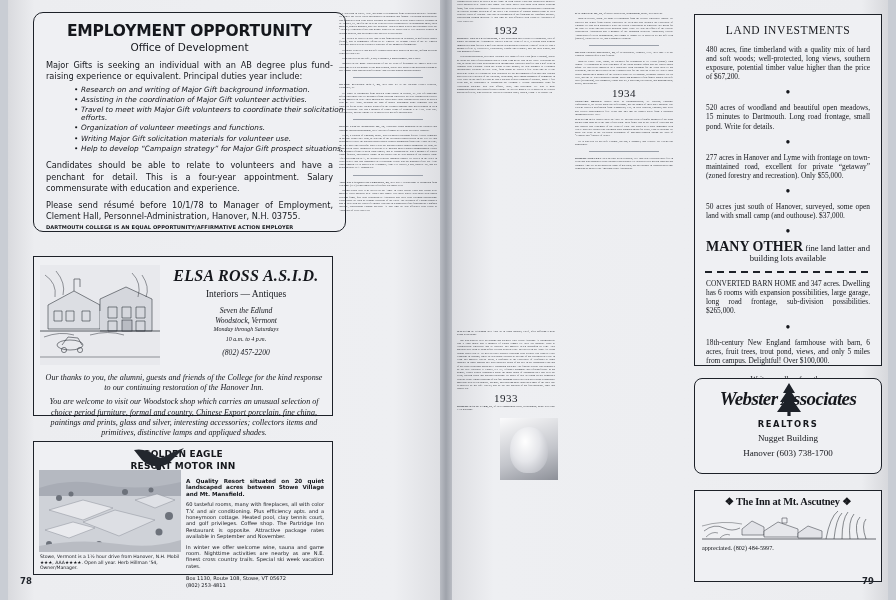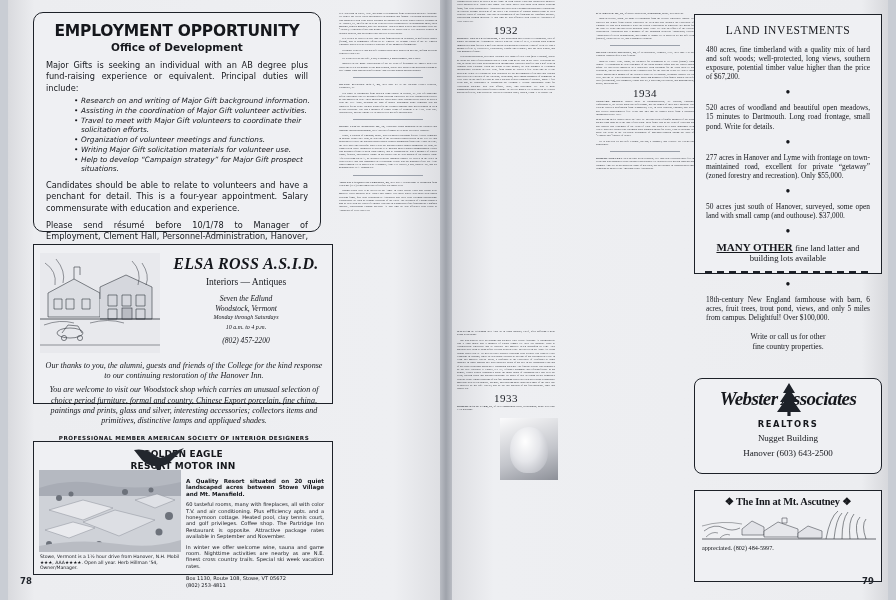--- a/index.html
+++ b/index.html
@@ -27,38 +27,38 @@
   .tiny p{margin:0 0 2px 0;text-indent:3px;}
   .tiny p.noind{text-indent:0;}
   .smallcaps{font-variant:small-caps;font-weight:bold;letter-spacing:.1px;}
   .yearhead{font-size:11px;text-align:center;margin:6px 0 5px;letter-spacing:.5px;color:#1b1e24;}
   .rule{border:0;border-top:1px solid #9aa0aa;margin:5px 14px;height:0;}
 
   
   .ad{position:absolute;background:#eff0f3;border:1px solid #2b2f36;box-sizing:border-box;}
 
   
-  #ad-employment{left:33px;top:12px;width:288px;height:220px;border-radius:10px;border:1.2px solid #1d2128;}
+  #ad-employment{left:33px;top:12px;width:313px;height:220px;border-radius:10px;border:1.2px solid #1d2128;}
   #ad-employment .hd1{font-family:"DejaVu Sans",sans-serif;font-weight:bold;font-size:15.5px;
       text-align:center;margin:9px 0 1px;letter-spacing:-.2px;}
-  #ad-employment .hd2{font-family:"DejaVu Sans",sans-serif;font-weight:bold;font-size:10.5px;
+  #ad-employment .hd2{font-family:"DejaVu Sans",sans-serif;font-weight:normal;font-size:10.5px;
       text-align:center;margin:0 0 7px;}
   #ad-employment .body{font-family:"DejaVu Sans",sans-serif;font-size:8.2px;line-height:11.3px;
       text-align:justify;margin:0 12px;}
   #ad-employment ul{margin:3px 0 0 0;padding:0 0 0 40px;list-style:none;}
   #ad-employment li{font-family:"DejaVu Sans",sans-serif;font-style:italic;font-size:7.3px;
       line-height:8.6px;margin-bottom:1.5px;position:relative;padding-left:7px;}
   #ad-employment li:before{content:"\2022";position:absolute;left:0;top:0;font-style:normal;}
   #ad-employment .close{font-family:"DejaVu Sans",sans-serif;font-size:8.2px;line-height:11.3px;
       text-align:justify;margin:7px 12px 0;}
   #ad-employment .eeo{font-family:"DejaVu Sans",sans-serif;font-weight:bold;font-size:5.1px;
       letter-spacing:.1px;margin:1px 12px 0;}
 
   
-  #ad-elsa{left:33px;top:244px;width:300px;height:160px;border:1.2px solid #1d2128;}
+  #ad-elsa{left:33px;top:256px;width:300px;height:160px;border:1.2px solid #1d2128;}
   #ad-elsa .title{font-family:"Liberation Serif",serif;font-style:italic;font-weight:bold;
       font-size:16px;text-align:center;letter-spacing:.3px;}
   #ad-elsa .sub{font-size:9.5px;text-align:center;margin-top:4px;}
   #ad-elsa .addr{font-style:italic;font-size:7.6px;text-align:center;line-height:9.6px;margin-top:7px;}
   #ad-elsa .addr .sm{font-size:6px;}
   #ad-elsa .para{font-style:italic;font-size:8.1px;line-height:10.2px;margin:0 10px;text-align:center;}
   #ad-elsa .memb{font-family:"DejaVu Sans",sans-serif;font-weight:bold;font-size:5.6px;
       letter-spacing:.5px;text-align:center;margin-top:9px;}
   .elsa-img{position:absolute;left:6px;top:8px;width:120px;height:100px;overflow:hidden;background:#e7e8ec;}
 
@@ -68,27 +68,27 @@
       line-height:11.5px;text-align:center;letter-spacing:.2px;padding-top:7px;}
   #ad-eagle .ge-right{position:absolute;left:152px;top:36px;width:138px;
       font-family:"DejaVu Sans",sans-serif;font-size:5.1px;line-height:6.4px;text-align:justify;}
   #ad-eagle .ge-right b{font-size:5.6px;}
   #ad-eagle .ge-right p{margin:0 0 4px;}
   #ad-eagle .ge-foot{position:absolute;left:6px;top:112px;width:140px;
       font-family:"DejaVu Sans",sans-serif;font-size:4.6px;line-height:5.6px;}
   .eagle-img{position:absolute;left:5px;top:28px;width:142px;height:82px;overflow:hidden;}
 
   
-  #ad-land{left:694px;top:14px;width:188px;height:260px;border:1.3px solid #1d2128;}
+  #ad-land{left:694px;top:14px;width:188px;height:352px;border:1.3px solid #1d2128;}
   #ad-land h2{font-family:"Liberation Serif",serif;font-weight:normal;font-size:11.5px;
       text-align:center;margin:9px 0 9px;letter-spacing:.6px;}
   #ad-land .itm{font-size:7.4px;line-height:9.1px;text-align:justify;margin:0 11px;}
   #ad-land .dot{text-align:center;font-size:8px;line-height:8px;margin:7px 0 7px;}
   #ad-land .many{font-size:8.6px;text-align:center;line-height:10px;margin:0 9px;}
-  #ad-land .many b{font-size:11px;text-decoration:underline;}
+  #ad-land .many b{font-size:14px;}
   #ad-land .dashes{margin:8px 10px 6px;height:2px;
       background:repeating-linear-gradient(90deg,#1d2128 0 7px,transparent 7px 12px);}
   #ad-land .write{font-size:7.6px;text-align:center;line-height:9.4px;margin:10px 12px 0;}
 
   
   #ad-webster{left:694px;top:378px;width:188px;height:96px;border:1.2px solid #1d2128;border-radius:8px;}
   #ad-webster .wlogo{text-align:center;margin-top:9px;position:relative;height:30px;}
   #ad-webster .wscript{font-family:"Liberation Serif",serif;font-style:italic;font-weight:bold;
       font-size:19px;letter-spacing:-.6px;}
   #ad-webster .realt{font-family:"DejaVu Sans",sans-serif;font-weight:bold;font-size:8.4px;
@@ -125,21 +125,21 @@
 
 <div class="page">
 
   <div class="sheet left"></div>
   <div class="sheet right"></div>
   <div class="gutter"></div>
 
   <div class="ad" id="ad-employment">
     <div class="hd1">EMPLOYMENT OPPORTUNITY</div>
     <div class="hd2">Office of Development</div>
-    <div class="body">Major Gifts is seeking an individual with an AB degree plus fund-raising experience or equivalent. Principal duties will include:</div>
+    <div class="body">Major Gifts is seeking an individual with an AB degree plus fund-raising experience or equivalent. Principal duties year include:</div>
     <ul>
       <li>Research on and writing of Major Gift background information.</li>
       <li>Assisting in the coordination of Major Gift volunteer activities.</li>
       <li>Travel to meet with Major Gift volunteers to coordinate their solicitation efforts.</li>
       <li>Organization of volunteer meetings and functions.</li>
       <li>Writing Major Gift solicitation materials for volunteer use.</li>
       <li>Help to develop “Campaign strategy” for Major Gift prospect situations.</li>
     </ul>
     <div class="close">Candidates should be able to relate to volunteers and have a penchant for detail. This is a four-year appointment. Salary commensurate with education and experience.</div>
     <div class="close" style="margin-top:6px">Please send résumé before 10/1/78 to Manager of Employment, Clement Hall, Personnel-Administration, Hanover, N.H. 03755.</div>
@@ -268,21 +268,21 @@
     <p>Bill was born in 1910 in Chicago and attended Lake Forest Academy. At Dartmouth he was a Tuck major and a member of Kappa Sigma. He later did graduate work at Northwestern University and at Harvard. Bill married Helen Brownfun in 1941. Two children were born to them before Helen's death in 1957. Bill served in the Army Air Corps during World War II. He held several executive positions with Peoples Gas Light &amp; Coke Company in Chicago, where he was budget director at the time of his retirement in 1975. In 1964 Bill married Loretta Byers, a professor at the University of California at Santa Barbara. In Santa Barbara Bill was especially proud of his role in the Dartmouth Club and of his work recruiting prospective Dartmouth students. The funeral service was conducted by the Rev. Theodore V. Purcell, S.J. '33, a former roommate and lifelong friend. In his homily, Father Purcell reminisced about the many hours of discussion they had over the years, solving world and national problems. He spoke of Bill as a man deeply concerned with the socio-ethical problems of our fast-changing world. Bill was an extremely honorable man who believed in honesty, integrity, and carrying more than one's share of the load. Bill is survived by his wife Loretta, and by the two children of his first marriage, Janet and Robert '66.</p>
     <div class="yearhead">1933</div>
     <p class="noind"><span class="smallcaps">ROBERT DAKIN CARR, 67,</span>
       <span>of Old Cummington Road, Worthington, Mass. died June 13 at his home.</span></p>
   </div>
 
   <div class="obit-photo">
     <div class="face"></div>
   </div>
 
-  <div class="col tiny" style="left:596px;top:12px;width:98px;">
+  <div class="col tiny" style="left:575px;top:12px;width:98px;">
     <p class="noind"><span class="smallcaps">DAY KROLIK JR., 65,</span>
       <span>of 5965 Lubor Road, Birmingham, Mich., died May 29.</span></p>
     <p>Born in Detroit, Mich., he came to Dartmouth from the Detroit University School. He received his degree from Wayne University in 1934 and also attended the University of Chicago. He had been associated with The Krolik Corporation in wholesale dry goods for the past 30 years and had been president since 1969. He was an officer of the Detroit Wholesalers Association and a member of the Michigan Retailers Association, Detroit Association of Credit Management, and Sigma Pi Sigma. He is survived by his wife Jean (Brodie), a son Day III '70, and a daughter Elizabeth.</p>
     <hr class="rule">
     <p class="noind"><span class="smallcaps">IRVING LEWIS WHITNEY, 68,</span>
       <span>of 76 Broadway, Concord, N.H., died June 3 at the Concord Hospital after a brief illness.</span></p>
     <p>Born in Grove Lake, Minn., he prepared for Dartmouth at St. Cloud (Minn.) High School. At Dartmouth he was a member of the cross-country squad and the winter sports squad. He had been employed as a wholesale drug salesman for 40 years prior to his retirement, and he had resided in the Concord area for the past 25 years. He was a 32nd degree Mason and a member of the Eureka Lodge No. 70 Masons, Epiphany Chapter No. 50 OES, and the St. Paul Episcopal Church. Surviving members of his family include his wife Julie (Weymouth), two daughters, Nancy and Jill, a son John, two sisters, and grandchildren, nieces, and nephews.</p>
     <div class="yearhead">1934</div>
     <p class="noind"><span class="smallcaps">STEWART BROWN</span>
       <span>passed away in Harmondsworth, W. Drayton, England. Unfortunately, we do not know his wife's name, nor the names of their three children. The College received notification from Technicolor, Ltd., in West Drayton, England, that Stew had retired approximately five years ago and that he passed away from a coronary thrombosis in late 1977.</span></p>
@@ -303,41 +303,42 @@
     <div class="itm">277 acres in Hanover and Lyme with frontage on town-maintained road, excellent for private “getaway” (zoned forestry and recreation). Only $55,000.</div>
     <div class="dot">●</div>
     <div class="itm">50 acres just south of Hanover, surveyed, some open land with small camp (and outhouse). $37,000.</div>
     <div class="dot">●</div>
     <div class="many">
       <b>MANY OTHER</b>
       <span>fine land latter and</span><br>
       <span>building lots available</span>
     </div>
     <div class="dashes"></div>
+    <div class="itm">CONVERTED BARN HOME and 347 acres. Dwelling has 6 rooms with expansion possibilities, large garage, long road frontage, sub-division possibilities. $265,000.</div>
     <div class="dot">●</div>
     <div class="itm">18th-century New England farmhouse with barn, 6 acres, fruit trees, trout pond, views, and only 5 miles from campus. Delightful! Over $100,000.</div>
     <div class="write">
       <span>Write or call us for other</span><br>
       <span>fine country properties.</span>
     </div>
   </div>
 
   <div class="ad" id="ad-webster">
     <div class="wlogo">
       <span class="wscript">Webster Associates</span>
       <span style="position:absolute;left:50%;top:-6px;margin-left:-14px;">
         <svg width="30" height="34" viewBox="0 0 30 34">
           <path d="M15 1 L9 11 L12 11 L6 20 L10 20 L3 30 L27 30 L20 20 L24 20 L18 11 L21 11 Z" fill="#1d2128"></path>
           <rect x="13.4" y="29" width="3.2" height="5" fill="#1d2128"></rect>
         </svg>
       </span>
     </div>
     <div class="realt">REALTORS</div>
     <div class="wline">Nugget Building</div>
-    <div class="wline">Hanover  (603) 643-2500</div>
+    <div class="wline">Hanover  (603) 738-1700</div>
   </div>
 
   <div class="ad" id="ad-asc">
     <div class="atitle">
       <span>❖</span>
       <span>The Inn at Mt. Ascutney</span>
       <span>❖</span>
     </div>
     <div class="atown">Brownsville, Vt.</div>
     <div class="asc-img">

